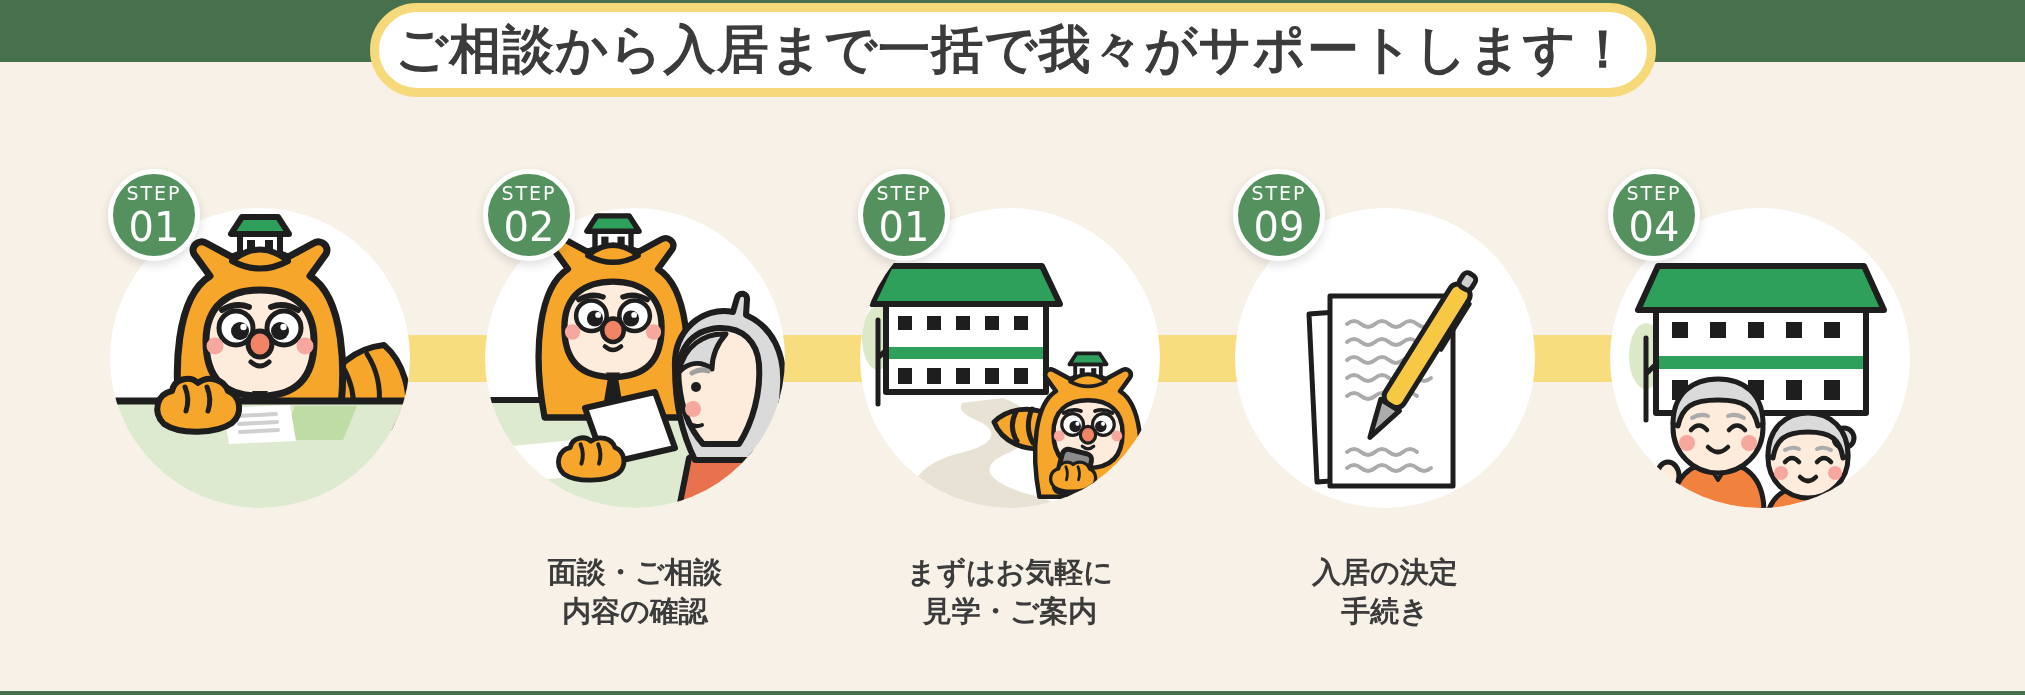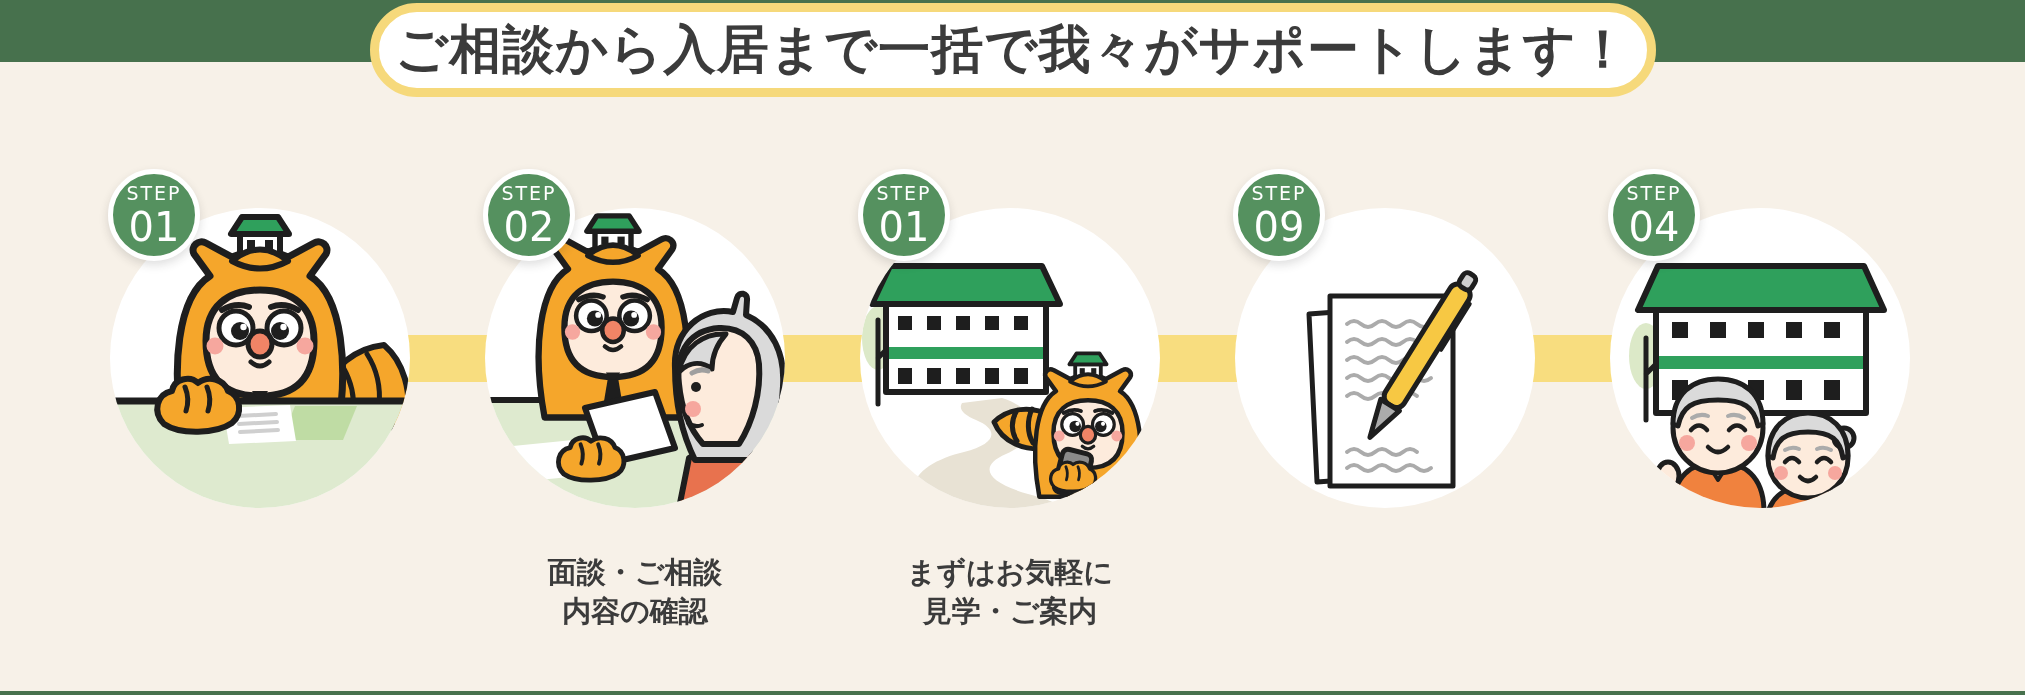--- a/index.html
+++ b/index.html
@@ -202,20 +202,22 @@
           <polygon points="161,202 183,202 172,240" fill="#ABABAB" stroke-width="5"></polygon>
           <rect x="165" y="48" width="14" height="16" rx="5" fill="#CFCFCF" stroke-width="5"></rect>
           <line x1="186" y1="74" x2="186" y2="128" stroke-width="4"></line>
         </g>
       </svg>
     </div>
     <div class="badge">
       <span class="badge-word">STEP</span>
       <span class="badge-num">09</span>
     </div>
+    <div class="label">入居の決定
+手続き</div>
   </div>
 
   <div class="step" style="left:1610px;">
     <div class="circle">
       <svg viewBox="0 0 300 300">
         <g>
           <ellipse cx="36" cy="148" rx="17" ry="33" fill="#DCE9C8"></ellipse>
           <path d="M36,130 L36,212 M36,166 L48,154" stroke="#1E1E1E" stroke-width="5" fill="none" stroke-linecap="round"></path>
         </g>
         <g stroke="#1E1E1E" stroke-width="6" stroke-linejoin="round">

